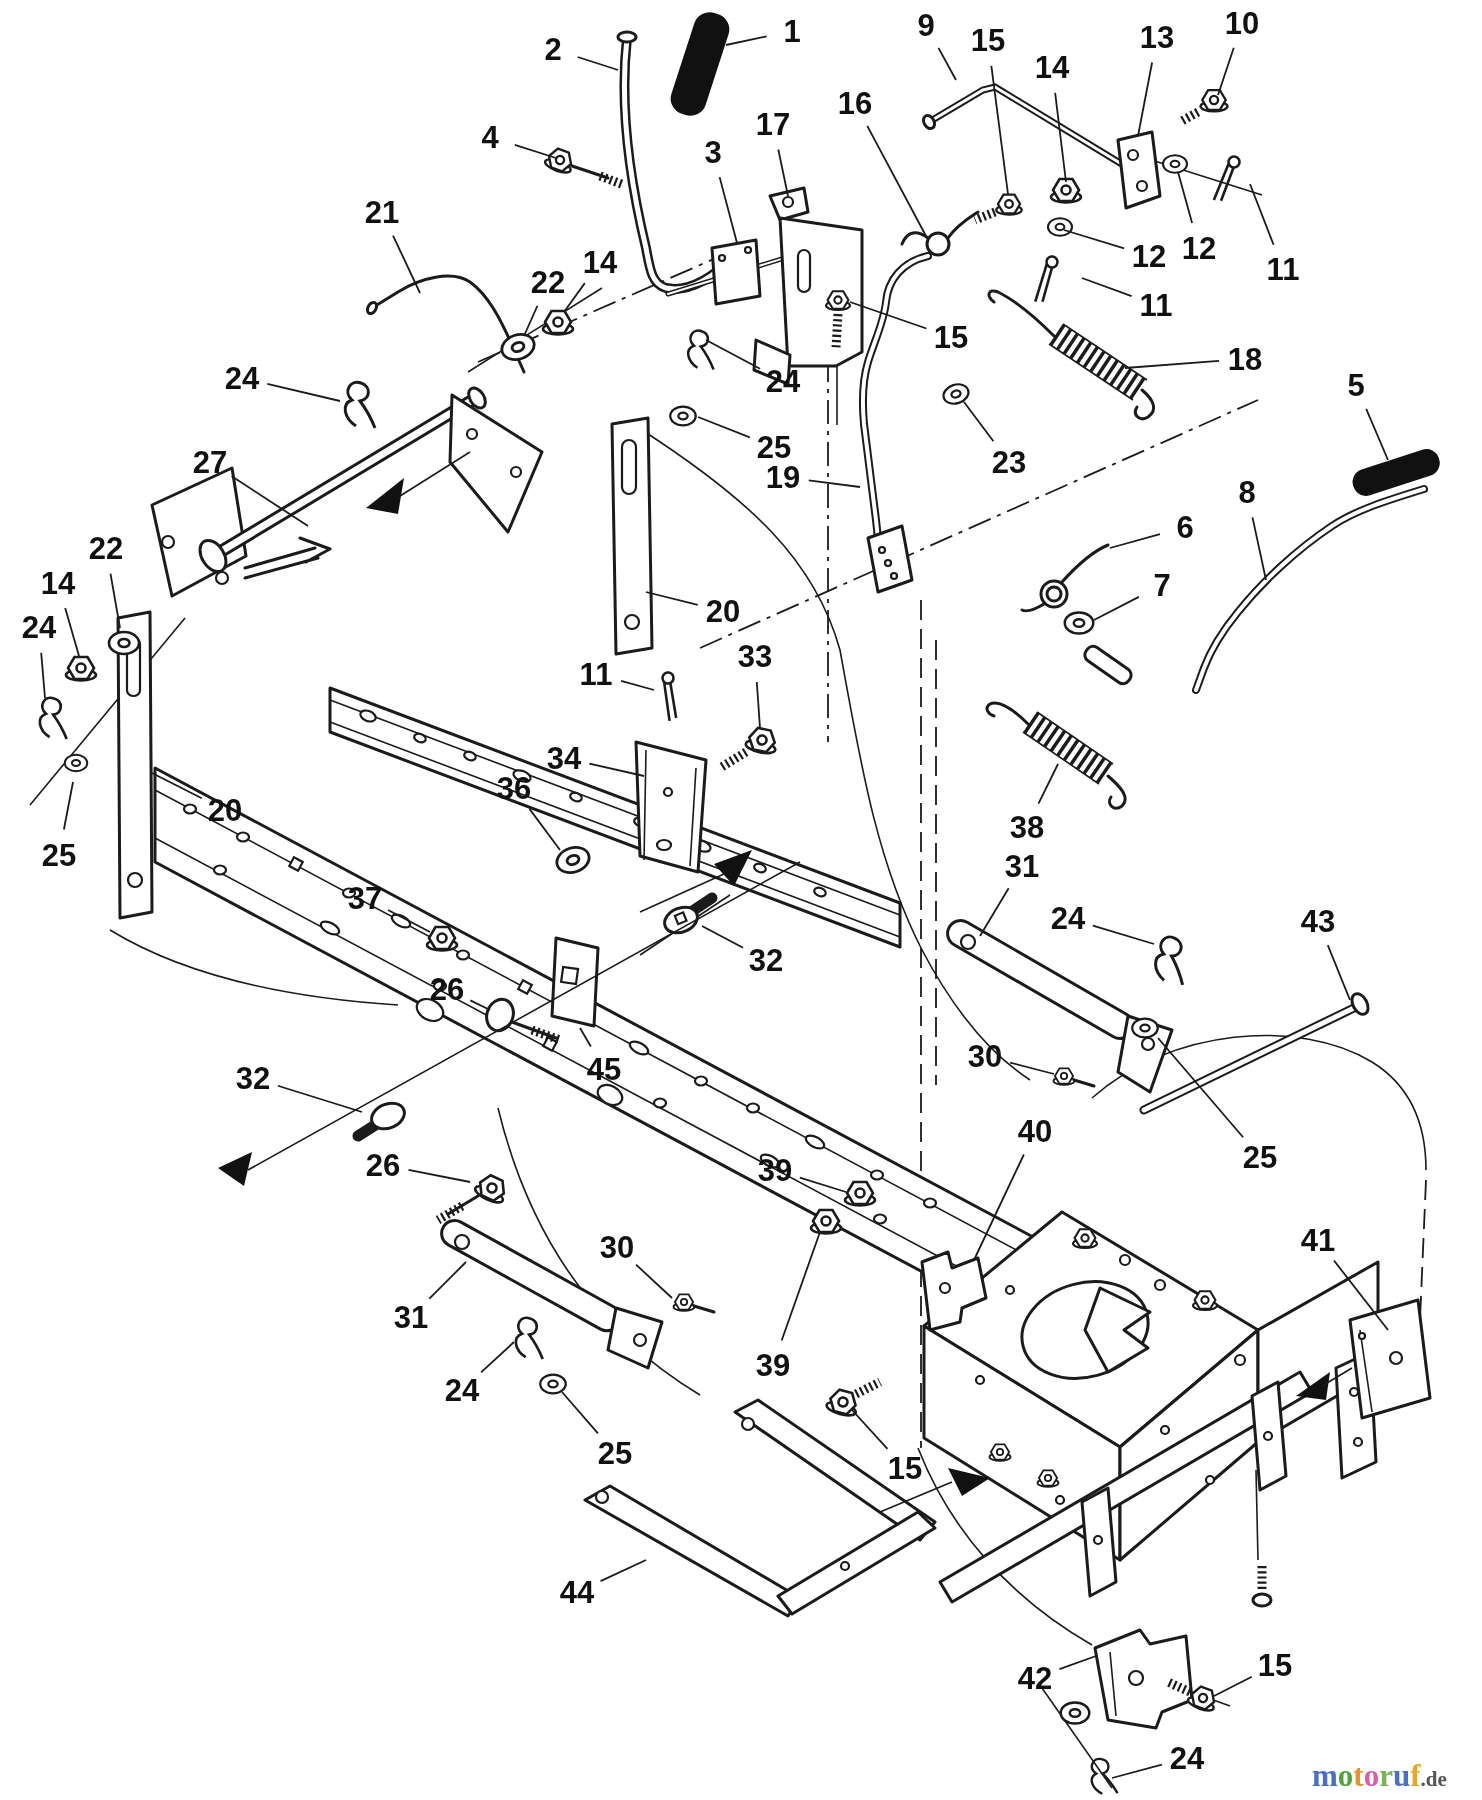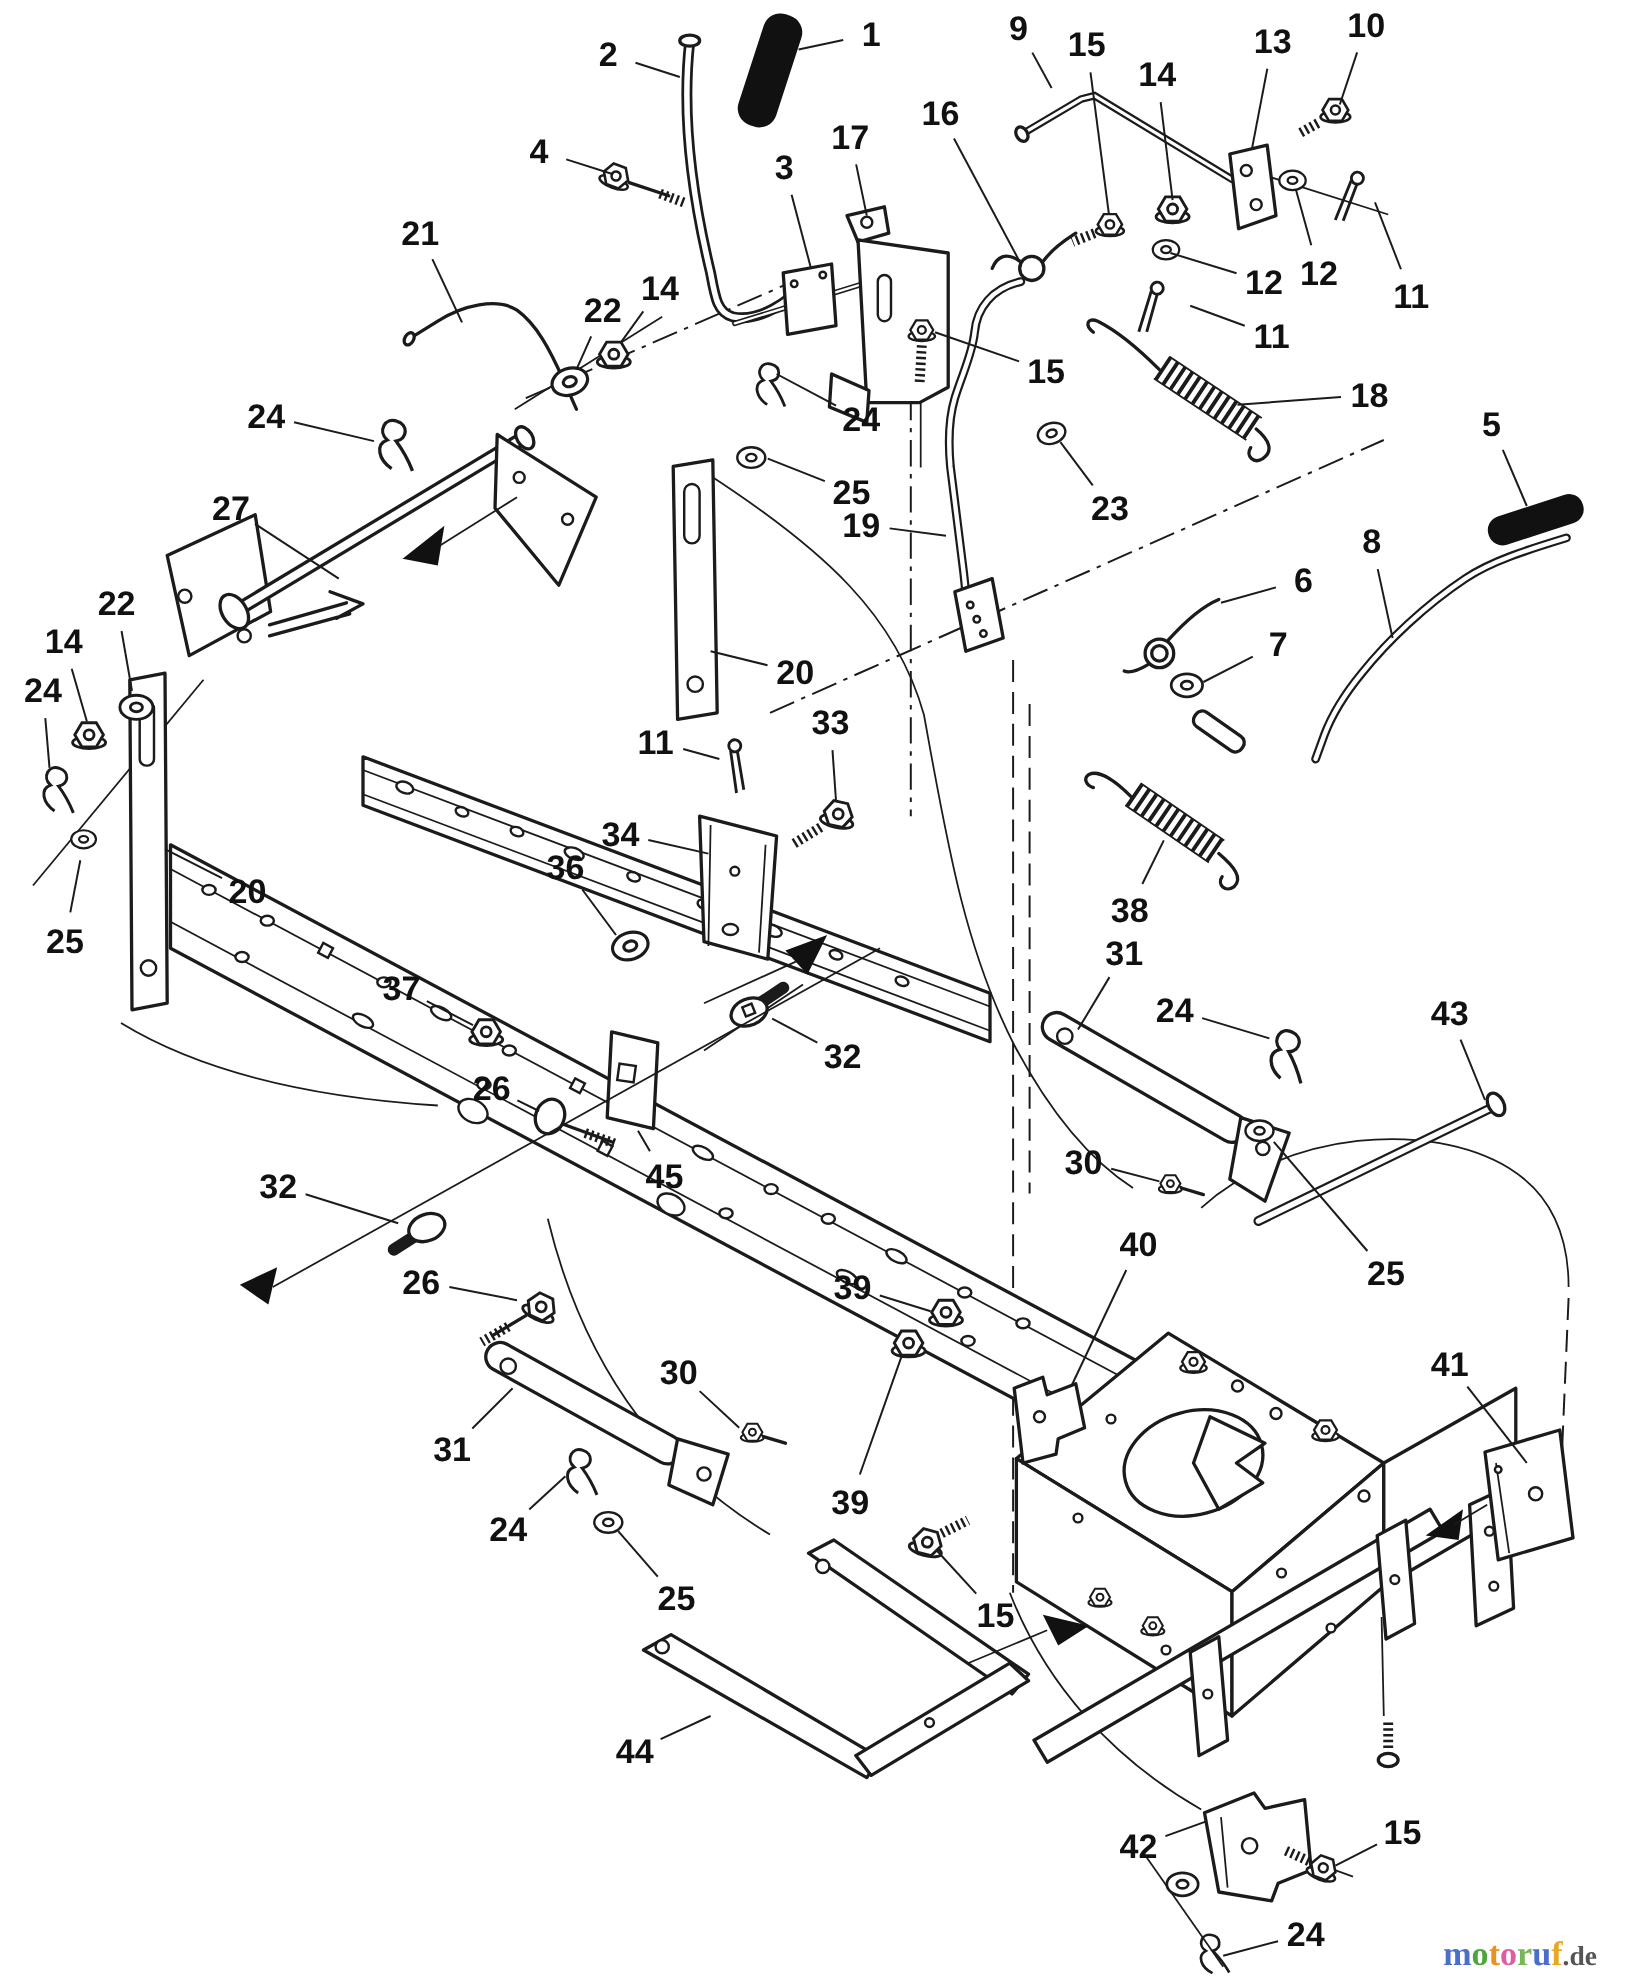--- a/index.html
+++ b/index.html
@@ -14,21 +14,21 @@
   .coil{stroke:#1b1b1b;stroke-width:24;stroke-dasharray:3.5 4.5;}
   .thr{stroke:#1b1b1b;stroke-width:9;stroke-dasharray:2.2 3;}
   .dashdot{fill:none;stroke:#1b1b1b;stroke-width:1.8;stroke-dasharray:24 7 4 7;}
   .dash{fill:none;stroke:#1b1b1b;stroke-width:1.8;stroke-dasharray:20 9;}
   .blk{fill:#111;stroke:none;}
   .hole{fill:#fff;stroke:#1b1b1b;stroke-width:2.2;}
   .leader{stroke:#1b1b1b;stroke-width:1.8;}
   .callout-text{font:700 31px "Liberation Sans",sans-serif;fill:#111;}
   .logo{position:absolute;left:1312px;top:1758px;font-family:"Liberation Serif",serif;font-weight:700;white-space:nowrap;}
   .logo-word span{font-size:31px;letter-spacing:0px;}
-  .logo-suffix{font-size:25px;}
+  .logo-suffix{font-size:21px;}
 </style>
 </head>
 <body>
 
 <div class="stage">
 <svg width="1482" height="1800" viewBox="0 0 1482 1800">
   <defs>
     <g id="washer" fill="#fff" stroke="#1b1b1b" stroke-width="2.6">
       <ellipse rx="15" ry="11"></ellipse>
           <ellipse rx="5.5" ry="4"></ellipse>

